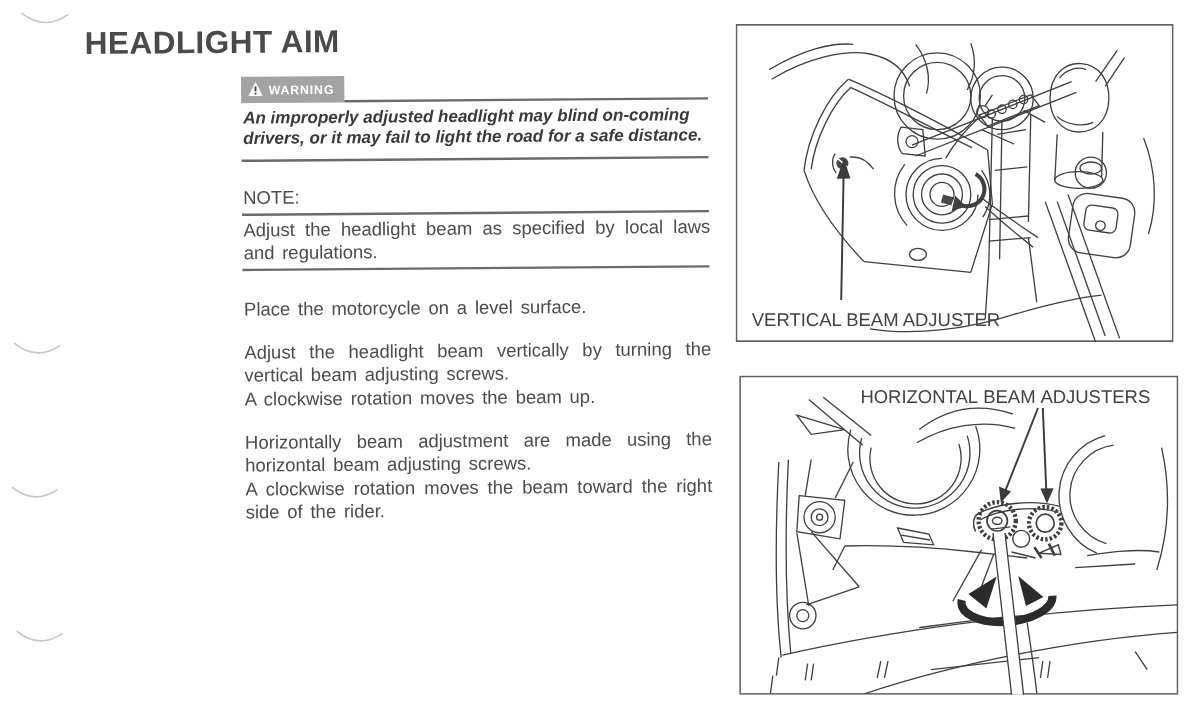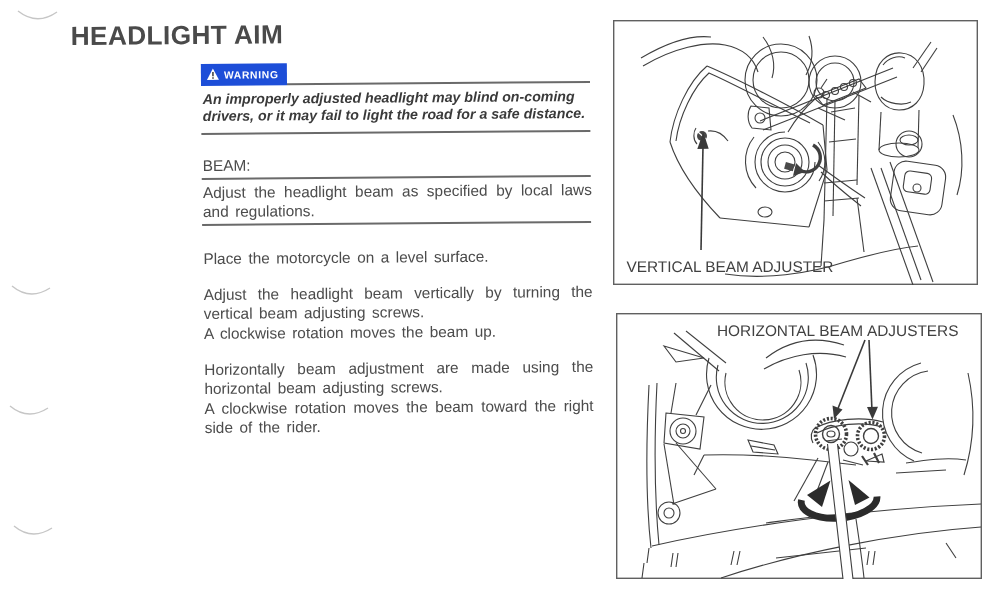--- a/index.html
+++ b/index.html
@@ -3,21 +3,21 @@
 <meta charset="utf-8">
 <style>
   html,body{margin:0;padding:0;}
   body{width:1000px;height:597px;position:relative;background:#ffffff;overflow:hidden;
        font-family:"Liberation Sans",sans-serif;}
   .abs{position:absolute;}
   #col{position:absolute;left:0;top:0;width:1000px;height:597px;
        transform:rotate(-0.45deg);transform-origin:202px 85px;}
   h1{margin:0;font-size:26.3px;font-weight:bold;color:#4a4a4a;letter-spacing:0.35px;}
   .rule{position:absolute;height:1.4px;background:#6a6a6a;}
-  .warnbox{position:absolute;left:201px;top:63.5px;width:86px;height:22.2px;background:#1d4ed8;}
+  .warnbox{position:absolute;left:201px;top:63.5px;width:86px;height:22.2px;background:#a3a3a3;}
   .body15{font-size:15.4px;line-height:19.4px;color:#4c4c4c;word-spacing:2.2px;}
   .jl{text-align:justify;text-align-last:justify;height:19.4px;}
   .warntxt{font-size:14.2px;line-height:17.3px;font-weight:bold;font-style:italic;color:#3a3a3a;}
   svg{display:block;}
   svg text{font-family:"Liberation Sans",sans-serif;text-rendering:geometricPrecision;}
 </style>
 </head>
 <body>
 
   <svg class="abs" style="left:0;top:0;" width="70" height="597" viewBox="0 0 70 597">
@@ -40,21 +40,21 @@
         <text x="23" y="14.8" font-size="10.3" font-weight="bold" letter-spacing="0.7" fill="#ffffff">WARNING</text>
       </svg>
     </div>
     <div class="rule" style="left:287px;top:84.3px;width:303px;"></div>
     <div class="abs warntxt" style="left:202.5px;top:91.2px;width:389px;">
       <div>An improperly adjusted headlight may blind on-coming</div>
       <div>drivers, or it may fail to light the road for a safe distance.</div>
     </div>
     <div class="rule" style="left:201px;top:133.2px;width:389px;"></div>
 
-    <div class="abs body15" style="left:202px;top:156.2px;">BEAM:</div>
+    <div class="abs body15" style="left:202px;top:156.2px;">NOTE:</div>
     <div class="rule" style="left:201px;top:178.2px;width:389px;"></div>
     <div class="abs body15" style="left:202px;top:182.7px;width:389px;">
       <div class="jl">Adjust the headlight beam as specified by local laws</div>
       <div>and regulations.</div>
     </div>
     <div class="rule" style="left:201px;top:224.4px;width:389px;"></div>
 
     <div class="abs body15" style="left:202px;top:248.8px;">Place the motorcycle on a level surface.</div>
 
     <div class="abs body15" style="left:202px;top:285.1px;width:389px;">

